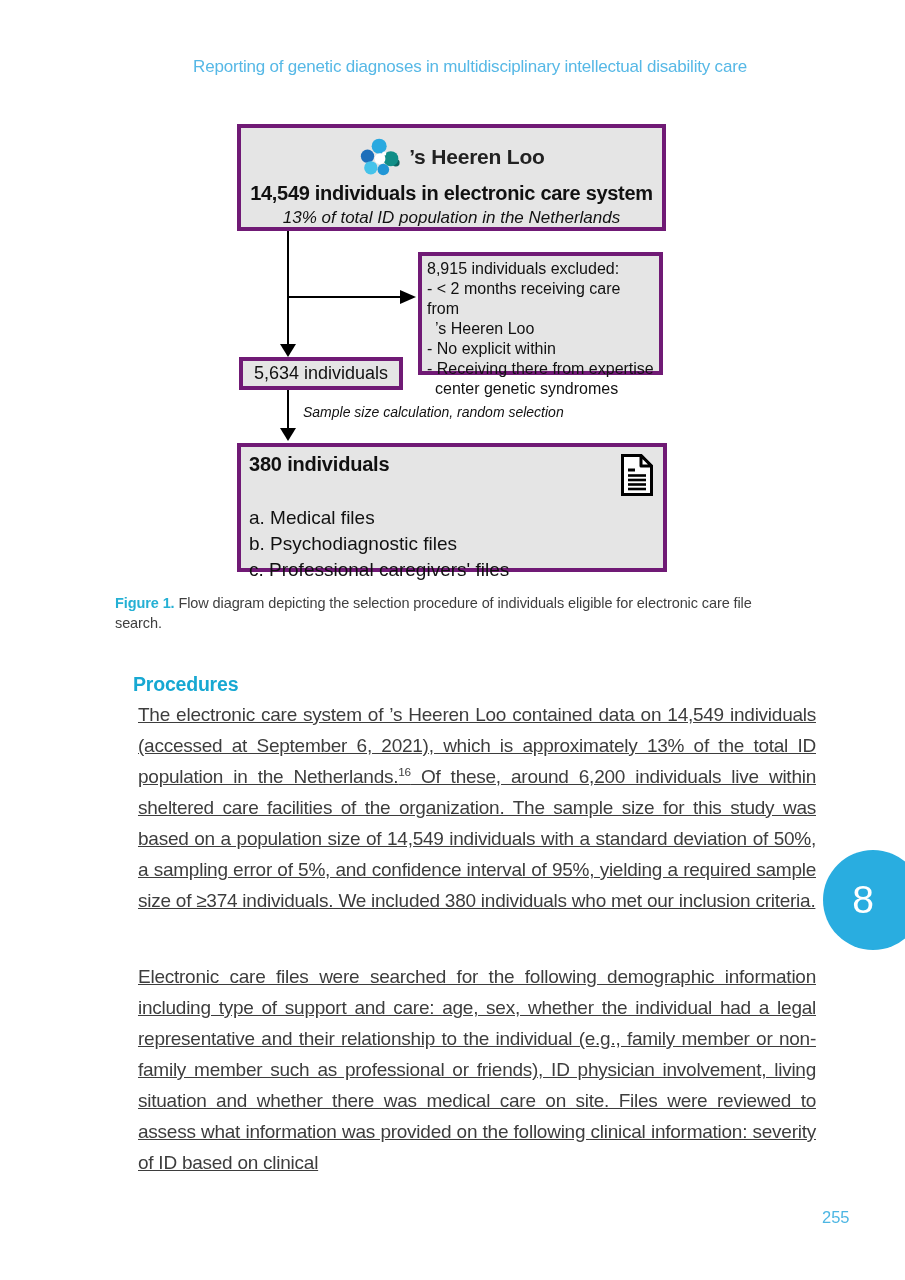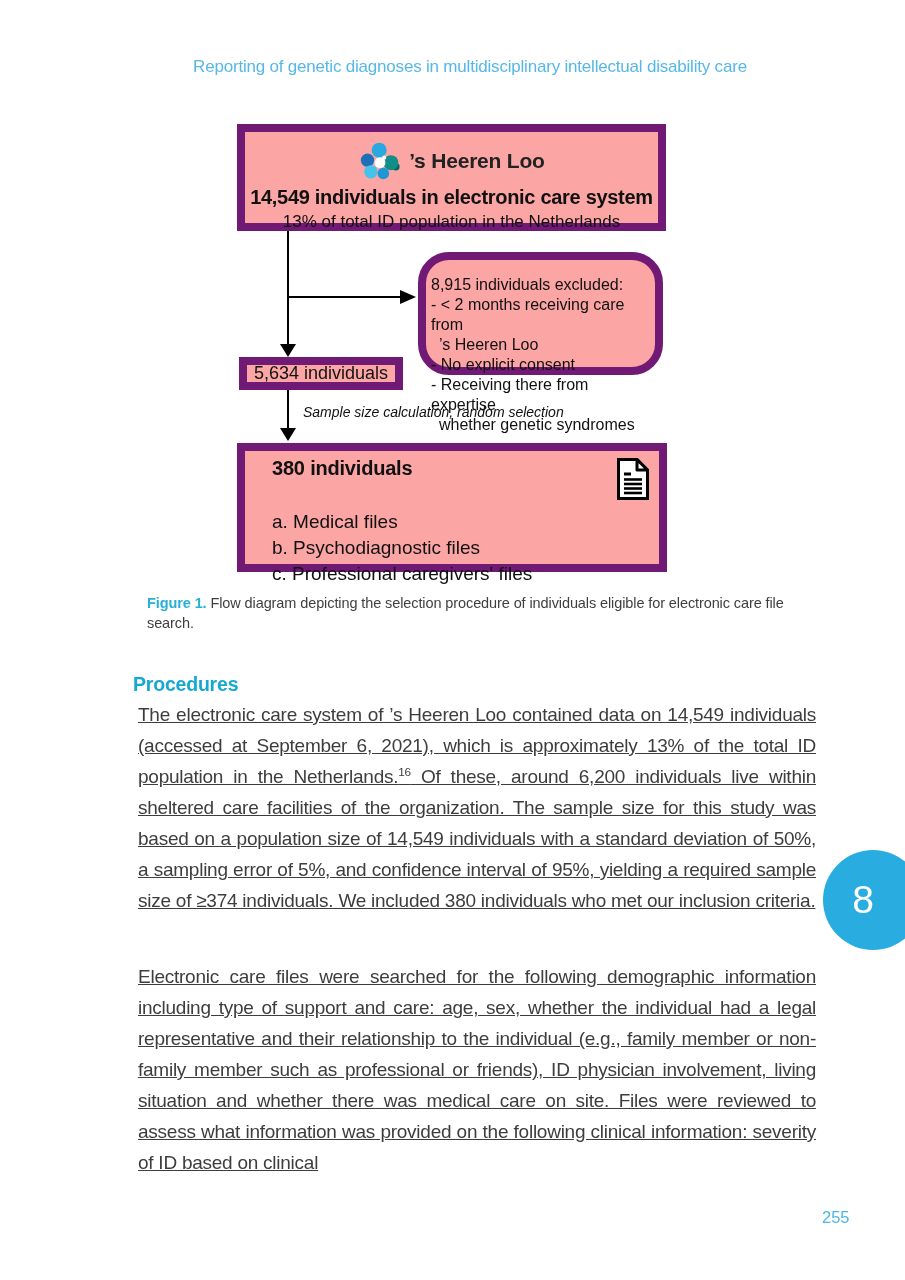--- a/index.html
+++ b/index.html
@@ -8,38 +8,38 @@
     position:relative; width:905px; height:1280px; margin:0 auto;
     background:#ffffff; overflow:hidden;
     font-family:"Liberation Sans", sans-serif; color:#1a1a1a;
   }
   .running-head {
     position:absolute; left:130px; top:57px; width:680px;
     text-align:center; font-size:17px; letter-spacing:-0.2px;
     color:#56b8e6; font-weight:400;
   }
   
-  .fig-box { position:absolute; border:8px solid #701a75; background:#fca5a5; }
+  .fig-box { position:absolute; border:4px solid #701a75; background:#e5e5e5; }
   #box-top { left:237px; top:124px; width:429px; height:107px; text-align:center; }
   .logo-row { display:flex; align-items:center; justify-content:center; gap:7px; margin-top:9px; }
   .logo-text { font-size:21px; font-weight:bold; color:#222; letter-spacing:-0.2px; }
   .box-top-title { font-size:20px; font-weight:bold; letter-spacing:-0.3px; margin-top:5px; color:#111; }
-  .box-top-sub { font-size:17px; margin-top:3px; color:#111; }
-  #box-excl { left:418px; top:252px; width:245px; height:123px; padding:15px 5px; font-size:16px; line-height:20px; color:#111;border-radius:31px; }
+  .box-top-sub { font-size:17px; font-style:italic; margin-top:3px; color:#111; }
+  #box-excl { left:418px; top:252px; width:245px; height:123px; padding:3px 5px; font-size:16px; line-height:20px; color:#111; }
   #box-excl .cont { padding-left:8px; }
   #box-5634 { left:239px; top:357px; width:164px; height:33px; font-size:18px;
               display:flex; align-items:center; justify-content:center; color:#111; }
   #sample-label { position:absolute; left:303px; top:404px; font-size:14px; font-style:italic; color:#111; }
-  #box-380 { left:237px; top:443px; width:430px; height:129px; padding:6px 27px; color:#111; }
+  #box-380 { left:237px; top:443px; width:430px; height:129px; padding:6px 8px; color:#111; }
   .box-380-title { font-size:20px; font-weight:bold; letter-spacing:-0.2px; }
   .box-380-list { margin-top:29px; font-size:19px; line-height:26px; }
   #doc-icon { position:absolute; right:9px; top:6px; }
   #arrow-layer { position:absolute; left:0; top:0; width:905px; height:640px; pointer-events:none; }
   
-  .caption { position:absolute; left:147px; top:593px; width:680px;
+  .caption { position:absolute; left:115px; top:593px; width:680px;
              font-size:14.5px; line-height:20px; color:#3f3f3f; letter-spacing:-0.1px; }
   .caption .fig-label { color:#25b0d4; font-weight:bold; }
   
   .section-heading { position:absolute; left:133px; top:673px; font-size:19.5px;
                      font-weight:bold; color:#17a8d2; letter-spacing:-0.2px; }
   .body-para { position:absolute; left:138px; width:678px; font-size:19px;
                line-height:31px; color:#3d3d3d; text-align:justify; letter-spacing:-0.25px;text-decoration:underline; }
   #para1 { top:699px; }
   #para2 { top:961px; }
   .body-para sup { font-size:62%; vertical-align:super; line-height:0; }
@@ -83,23 +83,23 @@
         <span class="logo-text">’s Heeren Loo</span>
       </div>
       <div class="box-top-title">14,549 individuals in electronic care system</div>
       <div class="box-top-sub">13% of total ID population in the Netherlands</div>
     </div>
 
     <div class="fig-box" id="box-excl">
       <div>8,915 individuals excluded:</div>
       <div>- &lt; 2 months receiving care from</div>
       <div class="cont">’s Heeren Loo</div>
-      <div>- No explicit consent</div>
+      <div>- No explicit within</div>
       <div>- Receiving there from expertise</div>
-      <div class="cont">whether genetic syndromes</div>
+      <div class="cont">center genetic syndromes</div>
     </div>
 
     <div class="fig-box" id="box-5634">5,634 individuals</div>
 
     <div id="sample-label">Sample size calculation, random selection</div>
 
     <div class="fig-box" id="box-380">
       <div class="box-380-title">380 individuals</div>
       <svg id="doc-icon" width="34" height="44" viewBox="0 0 34 44" xmlns="http://www.w3.org/2000/svg">
         <path d="M2.5 2.5 H21 L31.5 13 V41.5 H2.5 Z" fill="#fff" stroke="#000" stroke-width="3"></path>

